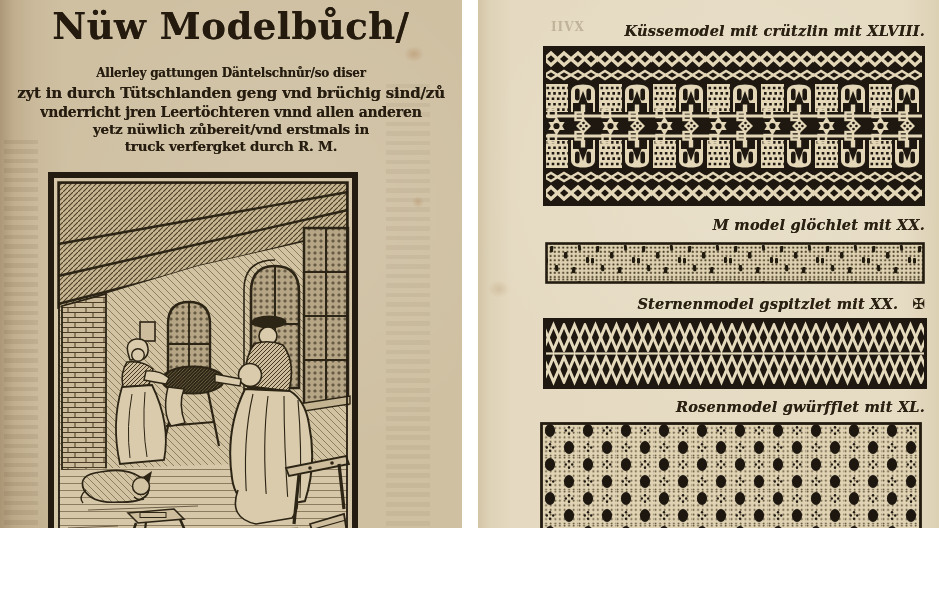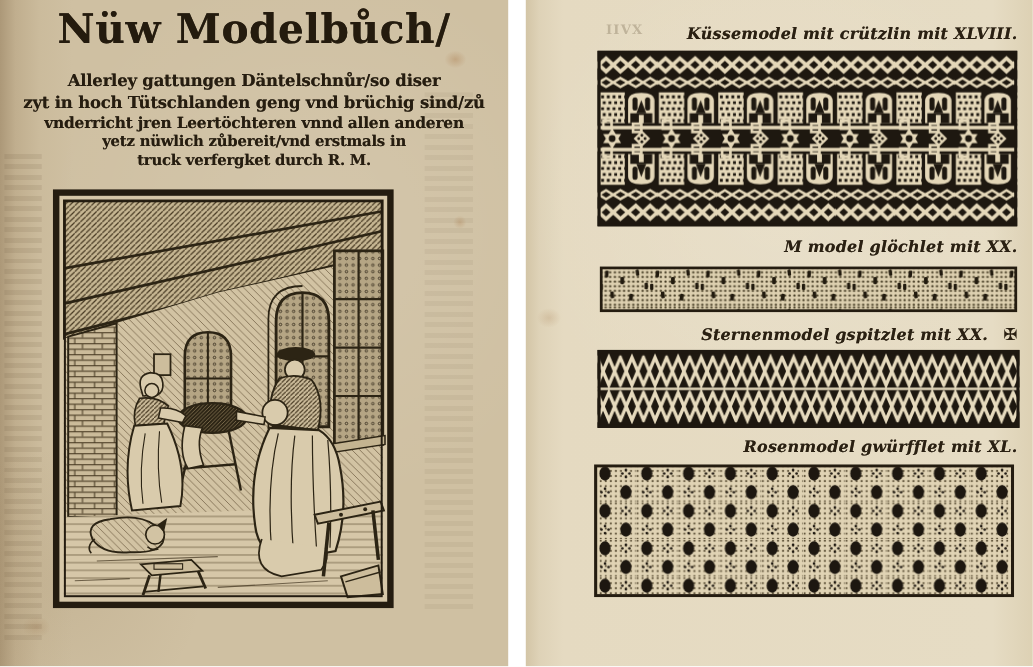--- a/index.html
+++ b/index.html
@@ -1,16 +1,16 @@
 <!DOCTYPE html>
 <html><head>
 <meta charset="utf-8">
 <style>
   html,body{margin:0;padding:0;background:#ffffff;}
-  .stage{position:relative;width:939px;height:606px;background:#ffffff;overflow:hidden;
+  .stage{position:relative;width:939px;height:528px;background:#ffffff;overflow:hidden;
          font-family:"DejaVu Serif","Liberation Serif",serif;}
   .page{position:absolute;top:0;height:606px;}
   .page-left{left:0;width:462px;
     background:
       radial-gradient(90% 70% at 62% 35%, rgba(255,255,255,.10), rgba(0,0,0,0) 60%),
       radial-gradient(40% 30% at 12% 88%, rgba(120,90,50,.10), rgba(0,0,0,0) 70%),
       linear-gradient(90deg,#ac9878 0px,#c0ae8e 14px,#cbbb9c 36px,#cfc0a2 66px,#cfc0a2 100%);
   }
   .page-right{left:478px;width:461px;
     background:
@@ -21,21 +21,21 @@
   .bleed{position:absolute;opacity:.16;filter:blur(.6px);
     background:repeating-linear-gradient(to bottom, rgba(92,72,46,.65) 0 4.5px, rgba(0,0,0,0) 4.5px 9.5px);}
   .bleed.soft{opacity:.10;}
   .spot{position:absolute;border-radius:50%;pointer-events:none;}
   
   .title{position:absolute;left:0;right:0;top:4px;text-align:center;
     font-weight:bold;font-size:37px;letter-spacing:.5px;color:#241b0e;
     text-shadow:0 0 .6px rgba(36,27,14,.8);}
   .subtitle{position:absolute;left:0;right:0;top:62px;text-align:center;color:#261d10;font-weight:bold;letter-spacing:-.2px;}
   .subtitle div{text-shadow:0 0 .4px rgba(36,27,14,.7);}
-  .s1{font-size:15px;line-height:22px;}
+  .s1{font-size:12px;line-height:22px;}
   .s2{font-size:15px;line-height:19px;}
   .s3{font-size:14px;line-height:18px;}
   .s4{font-size:14px;line-height:18px;}
   .s5{font-size:13.5px;line-height:17px;}
   .s6{font-size:13.5px;line-height:17px;}
   .woodcut{position:absolute;left:48px;top:172px;width:310px;height:381px;}
   .caption{position:absolute;left:65px;width:382px;text-align:right;font-weight:bold;
     color:#2a2012;font-size:14.5px;letter-spacing:.2px;white-space:nowrap;
     text-shadow:0 0 .4px rgba(42,32,18,.7);font-style:italic;}
   .caption .cross{font-family:"DejaVu Sans","Liberation Sans",sans-serif;margin-left:14px;font-size:15px;}
@@ -55,21 +55,21 @@
     <div class="bleed soft" style="left:386px;top:84px;width:44px;height:470px;"></div>
 
     <div class="spot" style="left:404px;top:46px;width:20px;height:16px;background:radial-gradient(closest-side,rgba(160,104,52,.30),rgba(0,0,0,0));"></div>
     <div class="spot" style="left:412px;top:196px;width:12px;height:12px;background:radial-gradient(closest-side,rgba(160,104,52,.25),rgba(0,0,0,0));"></div>
     <div class="spot" style="left:20px;top:560px;width:26px;height:20px;background:radial-gradient(closest-side,rgba(140,95,50,.18),rgba(0,0,0,0));"></div>
 
     <div class="title">Nüw Modelbůch/</div>
 
     <div class="subtitle">
       <div class="s1">Allerley gattungen Däntelschnůr/so diser</div>
-      <div class="s2">zyt in hoch Tütschlanden geng vnd brüchig sind/zů</div>
+      <div class="s2">zyt in durch Tütschlanden geng vnd brüchig sind/zů</div>
       <div class="s3">vnderricht jren Leertöchteren vnnd allen anderen</div>
       <div class="s5">yetz nüwlich zůbereit/vnd erstmals in</div>
       <div class="s6">truck verfergket durch R. M.</div>
     </div>
 
     <svg class="woodcut" viewBox="0 0 310 381" aria-hidden="true">
       <defs>
         <pattern id="wCeil" width="5" height="5" patternUnits="userSpaceOnUse">
           <rect width="5" height="5" fill="#c6b692"></rect>
             <path d="M0,5 L5,0" stroke="#4a3c25" stroke-width="1.1" fill="none"></path>

